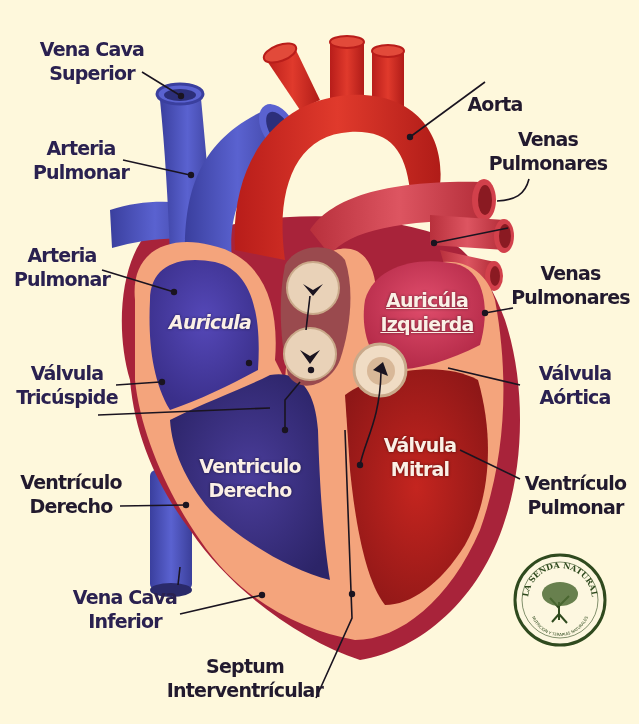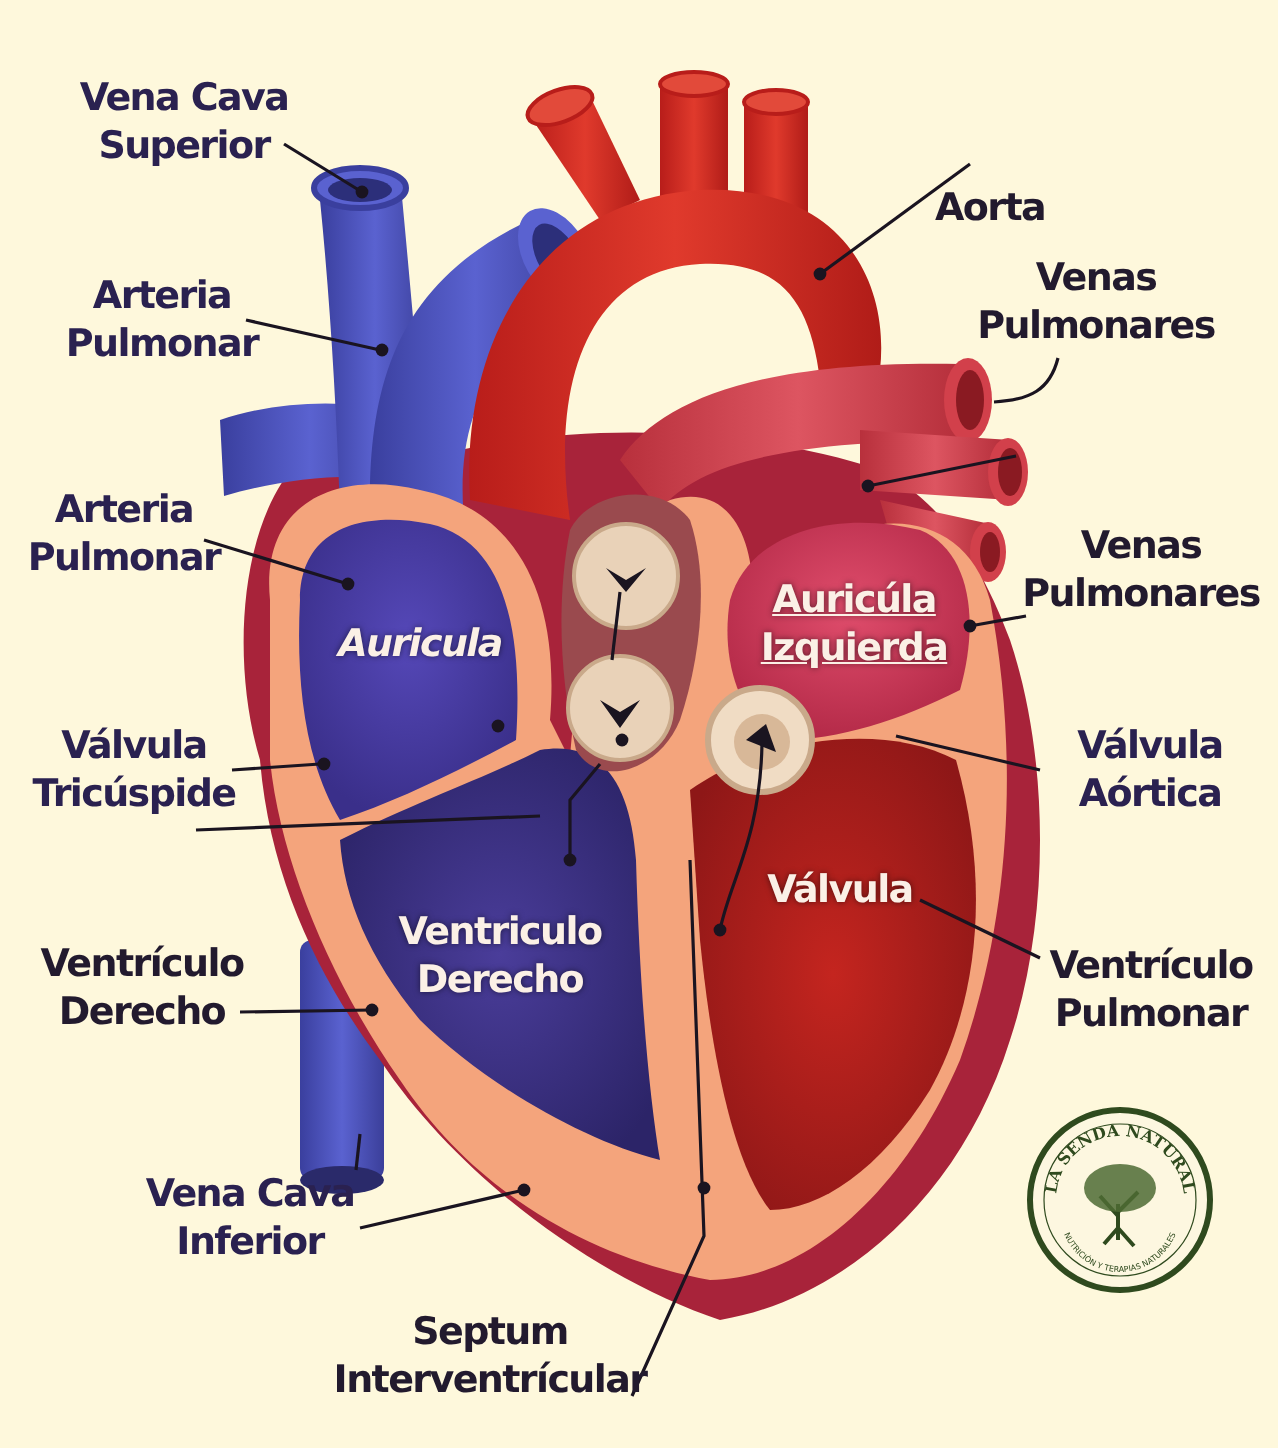--- a/index.html
+++ b/index.html
@@ -214,20 +214,21 @@
   <div class="lbl in" style="left:372px;top:288px;width:110px;text-decoration:underline;">
     <span>Auricúla</span>
     <span>Izquierda</span>
   </div>
   <div class="lbl in" style="left:190px;top:454px;width:120px;">
     <span>Ventriculo</span>
     <span>Derecho</span>
   </div>
   <div class="lbl in" style="left:370px;top:433px;width:100px;">
     <span>Válvula</span>
+    <span>Mitral</span>
   </div>
 
   <div class="logo">
     <svg width="96" height="96" viewBox="0 0 96 96">
       <circle cx="48" cy="48" r="45" fill="#fdf7e0" stroke="#2f4a1e" stroke-width="3"></circle>
       <circle cx="48" cy="48" r="38" fill="none" stroke="#2f4a1e" stroke-width="0.6"></circle>
       <path d="M47 68 L47 50 M47 56 L38 46 M47 54 L57 44 M47 62 L40 70 M47 62 L55 71" stroke="#2f4a1e" stroke-width="2" fill="none"></path>
       <ellipse cx="48" cy="42" rx="18" ry="12" fill="#4e6b34" opacity="0.85"></ellipse>
       <path id="arcTop" d="M16 48 A32 32 0 0 1 80 48" fill="none"></path>
       <text font-family="DejaVu Serif, serif" font-size="8" font-weight="bold" fill="#2f4a1e">

